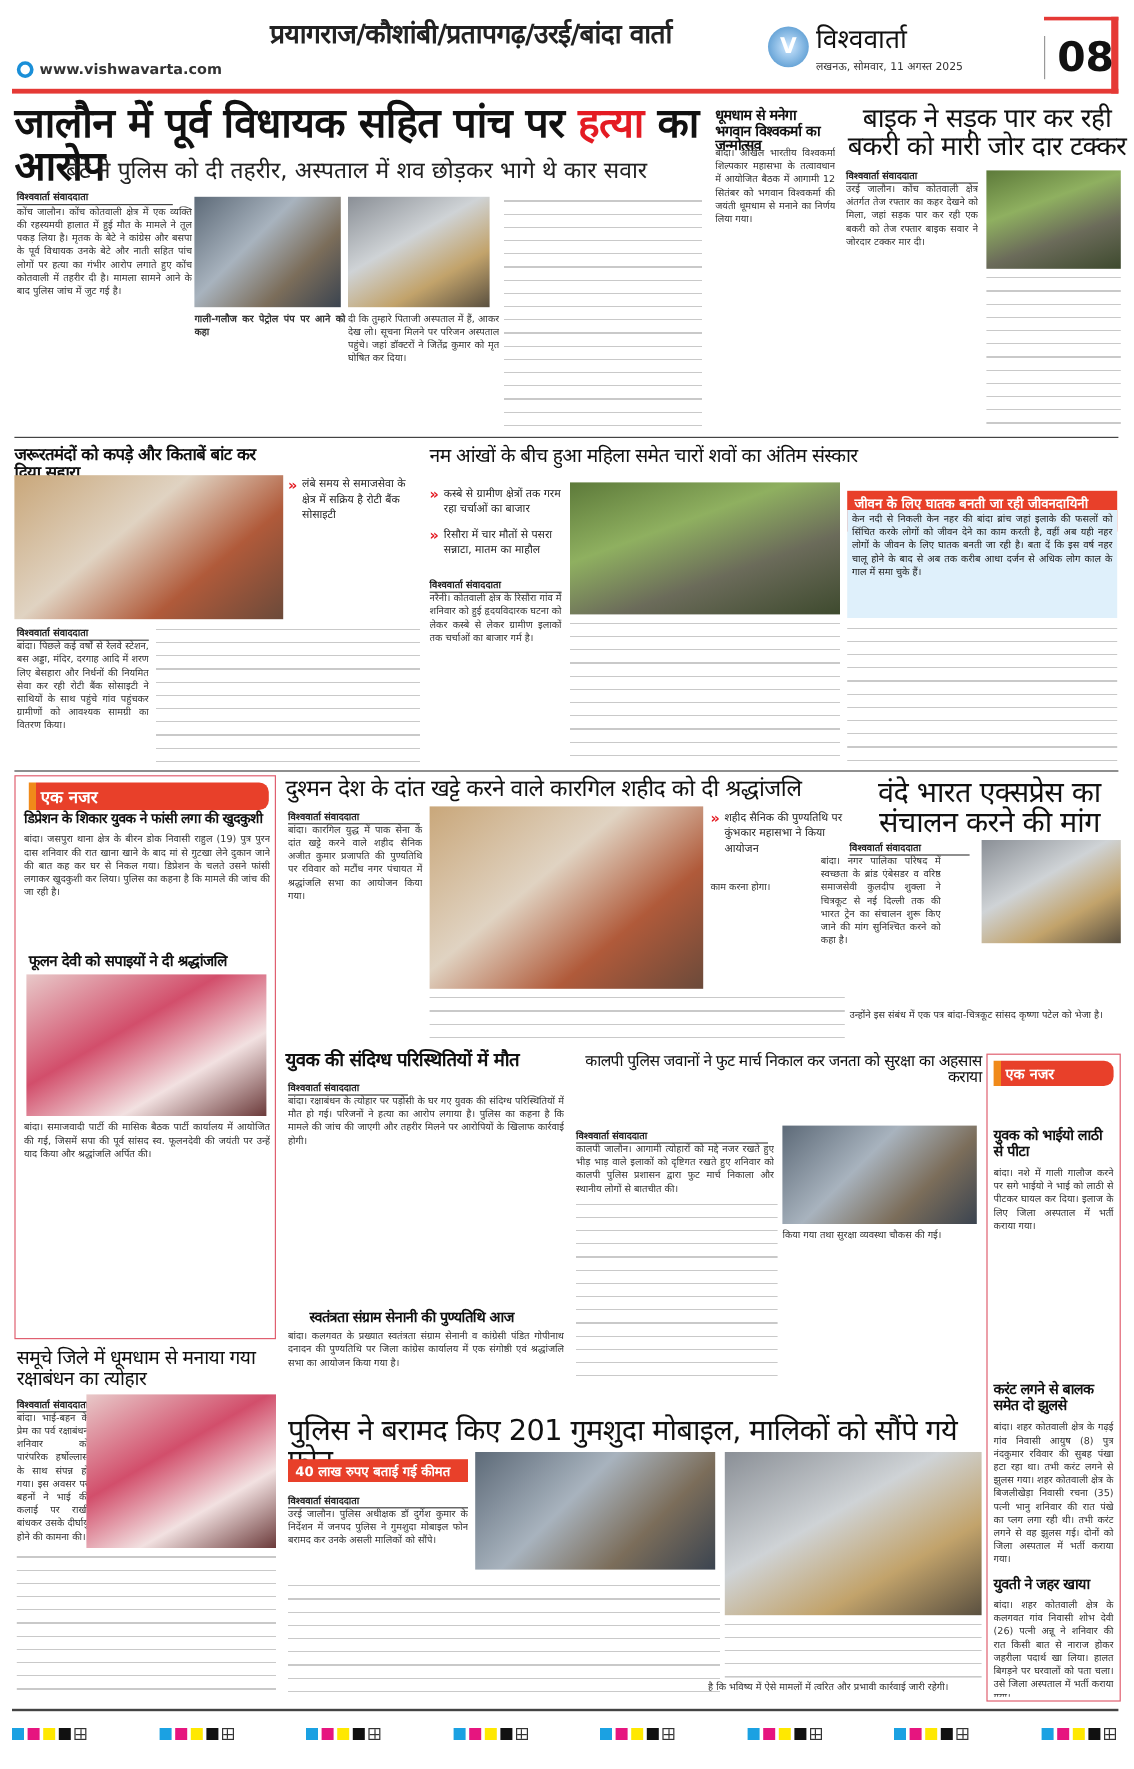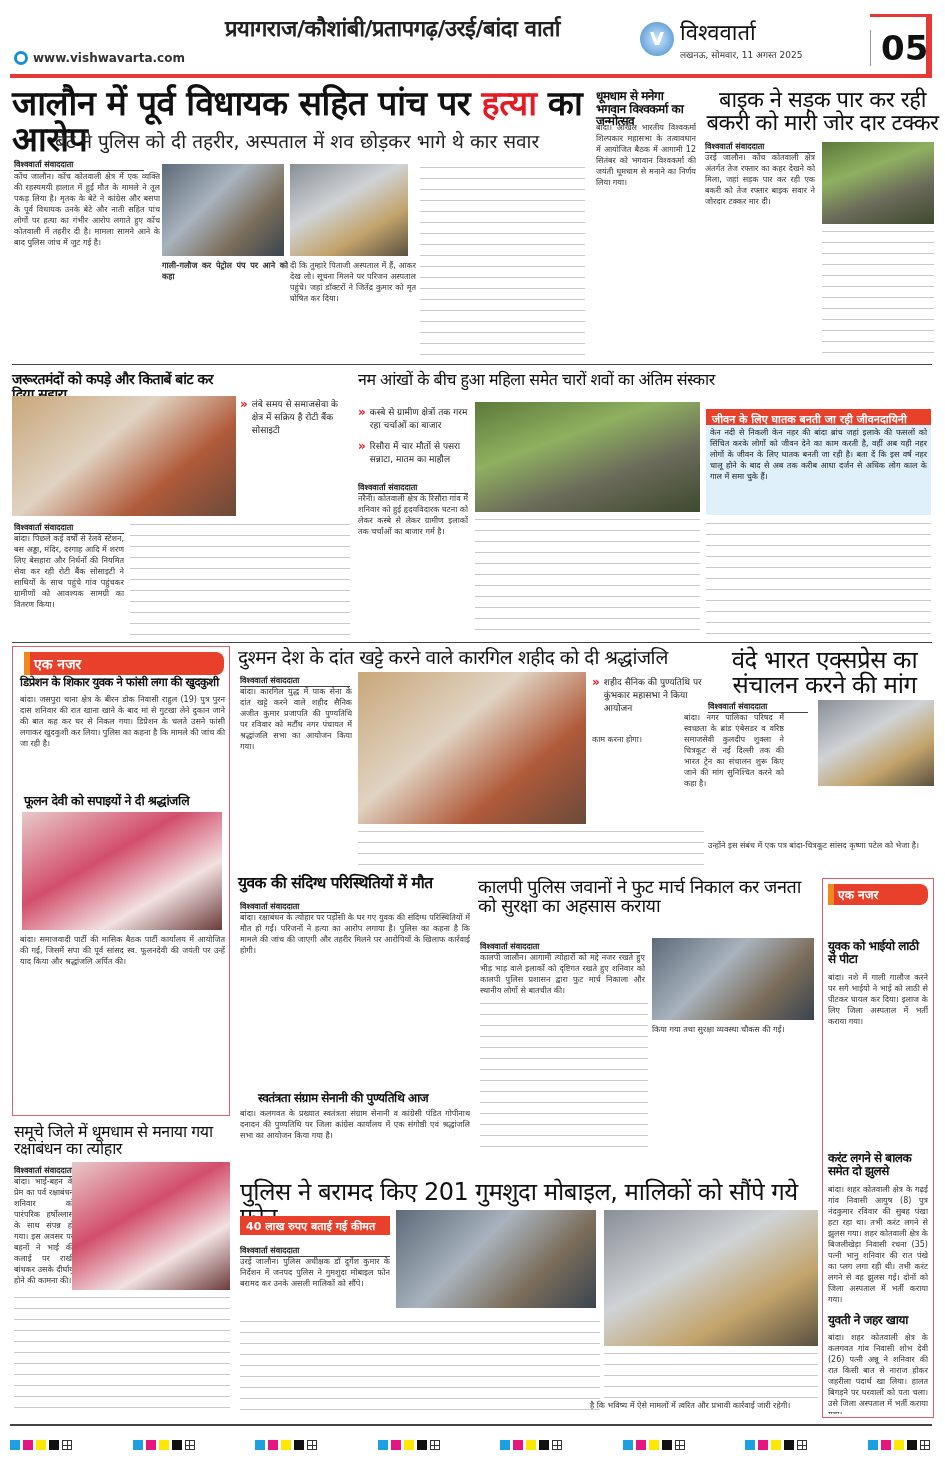--- a/index.html
+++ b/index.html
@@ -47,21 +47,21 @@
 </div>
 <div class="abs logo">
   <div class="logo-badge">V</div>
   <div>
     <div class="logo-name">विश्ववार्ता</div>
     <div class="logo-date">लखनऊ,  सोमवार, 11 अगस्त 2025</div>
   </div>
 </div>
 <div class="abs pagebar-top"></div>
 <div class="abs pageframe"></div>
-<div class="abs pageno">05</div>
+<div class="abs pageno">08</div>
 <div class="abs redrule"></div>
 
 <div class="abs h1" style="left:12px;top:86px;width:575px;font-size:34px"><span>जालौन में पूर्व विधायक सहित पांच पर </span><span class="red">हत्या</span><span> का आरोप</span></div>
 <div class="abs" style="left:55px;top:128px;font-size:19px;color:#222">बेटे ने पुलिस को दी तहरीर, अस्पताल में शव छोड़कर भागे थे कार सवार</div>
 <div class="abs byline" style="left:14px;top:158px;width:130px">विश्ववार्ता संवाददाता</div>
 <div class="abs body-text" style="left:14px;top:171px;width:146px;height:190px;overflow:hidden">कोंच जालौन। कोंच कोतवाली क्षेत्र में एक व्यक्ति की रहस्यमयी हालात में हुई मौत के मामले ने तूल पकड़ लिया है। मृतक के बेटे ने कांग्रेस और बसपा के पूर्व विधायक उनके बेटे और नाती सहित पांच लोगों पर हत्या का गंभीर आरोप लगाते हुए कोंच कोतवाली में तहरीर दी है। मामला सामने आने के बाद पुलिस जांच में जुट गई है।</div>
 <div class="abs photo" style="left:162px;top:164px;width:122px;height:92px"></div>
 <div class="abs photo4" style="left:290px;top:164px;width:118px;height:92px"></div>
 <div class="abs body-text" style="left:162px;top:260px;width:126px;height:100px;overflow:hidden"><b>गाली-गलौज कर पेट्रोल पंप पर आने को कहा</b></div>
 <div class="abs body-text" style="left:290px;top:260px;width:126px;height:100px;overflow:hidden">दी कि तुम्हारे पिताजी अस्पताल में हैं, आकर देख लो। सूचना मिलने पर परिजन अस्पताल पहुंचे। जहां डॉक्टरों ने जितेंद्र कुमार को मृत घोषित कर दिया।</div>
@@ -132,21 +132,21 @@
 <div class="abs photo4" style="left:818px;top:700px;width:116px;height:86px"></div>
 <div class="abs body-text" style="left:708px;top:840px;width:226px;height:28px;overflow:hidden">उन्होंने इस संबंध में एक पत्र बांदा-चित्रकूट सांसद कृष्णा पटेल को भेजा है।</div>
 
 <div class="abs h1" style="left:238px;top:875px;width:230px;font-size:15.5px;font-weight:bold">युवक की संदिग्ध परिस्थितियों में मौत</div>
 <div class="abs byline" style="left:240px;top:900px;width:100px">विश्ववार्ता संवाददाता</div>
 <div class="abs body-text" style="left:240px;top:912px;width:230px;height:178px;overflow:hidden">बांदा। रक्षाबंधन के त्योहार पर पड़ोसी के घर गए युवक की संदिग्ध परिस्थितियों में मौत हो गई। परिजनों ने हत्या का आरोप लगाया है। पुलिस का कहना है कि मामले की जांच की जाएगी और तहरीर मिलने पर आरोपियों के खिलाफ कार्रवाई होगी।</div>
 
 <div class="abs h1" style="left:258px;top:1092px;width:210px;font-size:12px">स्वतंत्रता संग्राम सेनानी की पुण्यतिथि आज</div>
 <div class="abs body-text" style="left:240px;top:1108px;width:230px;height:58px;overflow:hidden">बांदा। कलगवत के प्रख्यात स्वतंत्रता संग्राम सेनानी व कांग्रेसी पंडित गोपीनाथ दनादन की पुण्यतिथि पर जिला कांग्रेस कार्यालय में एक संगोष्ठी एवं श्रद्धांजलि सभा का आयोजन किया गया है।</div>
 
-<div class="abs h1" style="left:478px;top:878px;width:340px;font-size:18px;font-weight:normal;text-align:left">कालपी पुलिस जवानों ने फुट मार्च निकाल कर जनता को सुरक्षा का अहसास कराया</div>
+<div class="abs h1" style="left:478px;top:878px;width:340px;font-size:13px;font-weight:normal;text-align:right">कालपी पुलिस जवानों ने फुट मार्च निकाल कर जनता को सुरक्षा का अहसास कराया</div>
 <div class="abs byline" style="left:480px;top:940px;width:160px">विश्ववार्ता संवाददाता</div>
 <div class="abs body-text" style="left:480px;top:952px;width:165px;height:44px;overflow:hidden">कालपी जालौन। आगामी त्योहारों को मद्दे नजर रखते हुए भीड़ भाड़ वाले इलाकों को दृष्टिगत रखते हुए शनिवार को कालपी पुलिस प्रशासन द्वारा फुट मार्च निकाला और स्थानीय लोगों से बातचीत की।</div>
 <div class="abs photo" style="left:652px;top:938px;width:162px;height:82px"></div>
 <div class="abs col-lines" style="left:480px;top:1000px;width:168px;height:155px"></div>
 <div class="abs body-text" style="left:652px;top:1024px;width:165px;height:130px;overflow:hidden">किया गया तथा सुरक्षा व्यवस्था चौकस की गई।</div>
 
 <div class="abs box-red" style="left:822px;top:878px;width:112px;height:540px"></div>
 <div class="abs ek-nazar" style="left:828px;top:884px;width:100px;font-size:12px">एक नजर</div>
 <div class="abs h1" style="left:828px;top:940px;width:100px;font-size:12px">युवक को भाईयो लाठी से पीटा</div>
 <div class="abs body-text" style="left:828px;top:972px;width:100px;height:168px;overflow:hidden">बांदा। नशे में गाली गालौज करने पर सगे भाईयो ने भाई को लाठी से पीटकर घायल कर दिया। इलाज के लिए जिला अस्पताल में भर्ती कराया गया।</div>

